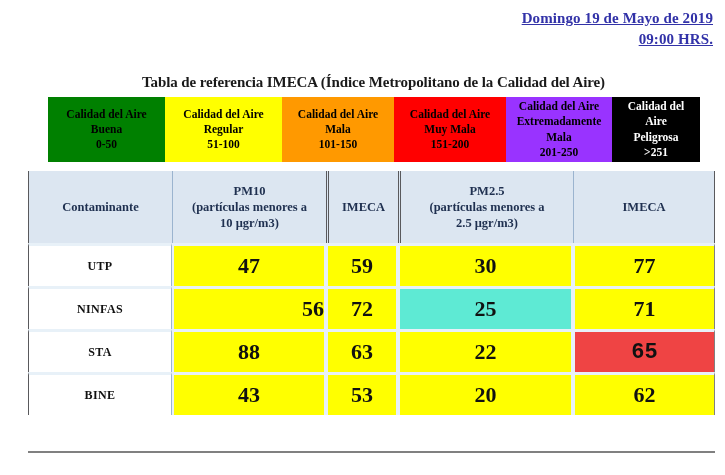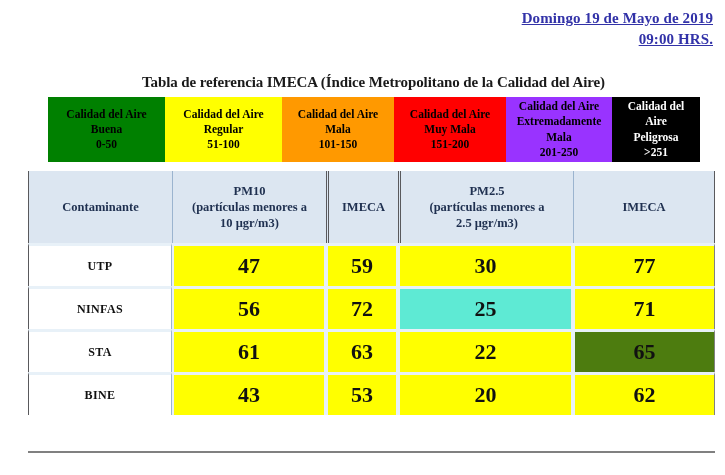--- a/index.html
+++ b/index.html
@@ -226,31 +226,31 @@
   <tbody id="table-body">
       <tr class="data-row">
         <td class="name-cell">UTP</td>
         <td class="val" style="background: rgb(255, 255, 0);">47</td>
         <td class="val" style="background: rgb(255, 255, 0);">59</td>
         <td class="val" style="background: rgb(255, 255, 0);">30</td>
         <td class="val lastcol" style="background: rgb(255, 255, 0);">77</td>
       </tr>
       <tr class="data-row">
         <td class="name-cell">NINFAS</td>
-        <td class="val" style="background: rgb(255, 255, 0);">56</td>
+        <td class="val" style="background: rgb(255, 255, 0); text-align: right;">56</td>
         <td class="val" style="background: rgb(255, 255, 0);">72</td>
         <td class="val" style="background: #5eead4;">25</td>
         <td class="val lastcol" style="background: rgb(255, 255, 0);">71</td>
       </tr>
       <tr class="data-row">
         <td class="name-cell">STA</td>
-        <td class="val" style="background: rgb(255, 255, 0);">61</td>
+        <td class="val" style="background: rgb(255, 255, 0);">88</td>
         <td class="val" style="background: rgb(255, 255, 0);">63</td>
         <td class="val" style="background: rgb(255, 255, 0);">22</td>
-        <td class="val lastcol" style="background: #4d7c0f;">65</td>
+        <td class="val lastcol" style="background: #ef4444; font-family: Liberation Mono, monospace;">65</td>
       </tr>
       <tr class="data-row">
         <td class="name-cell">BINE</td>
         <td class="val" style="background: rgb(255, 255, 0);">43</td>
         <td class="val" style="background: rgb(255, 255, 0);">53</td>
         <td class="val" style="background: rgb(255, 255, 0);">20</td>
         <td class="val lastcol" style="background: rgb(255, 255, 0);">62</td>
       </tr>
     </tbody>
 </table>

